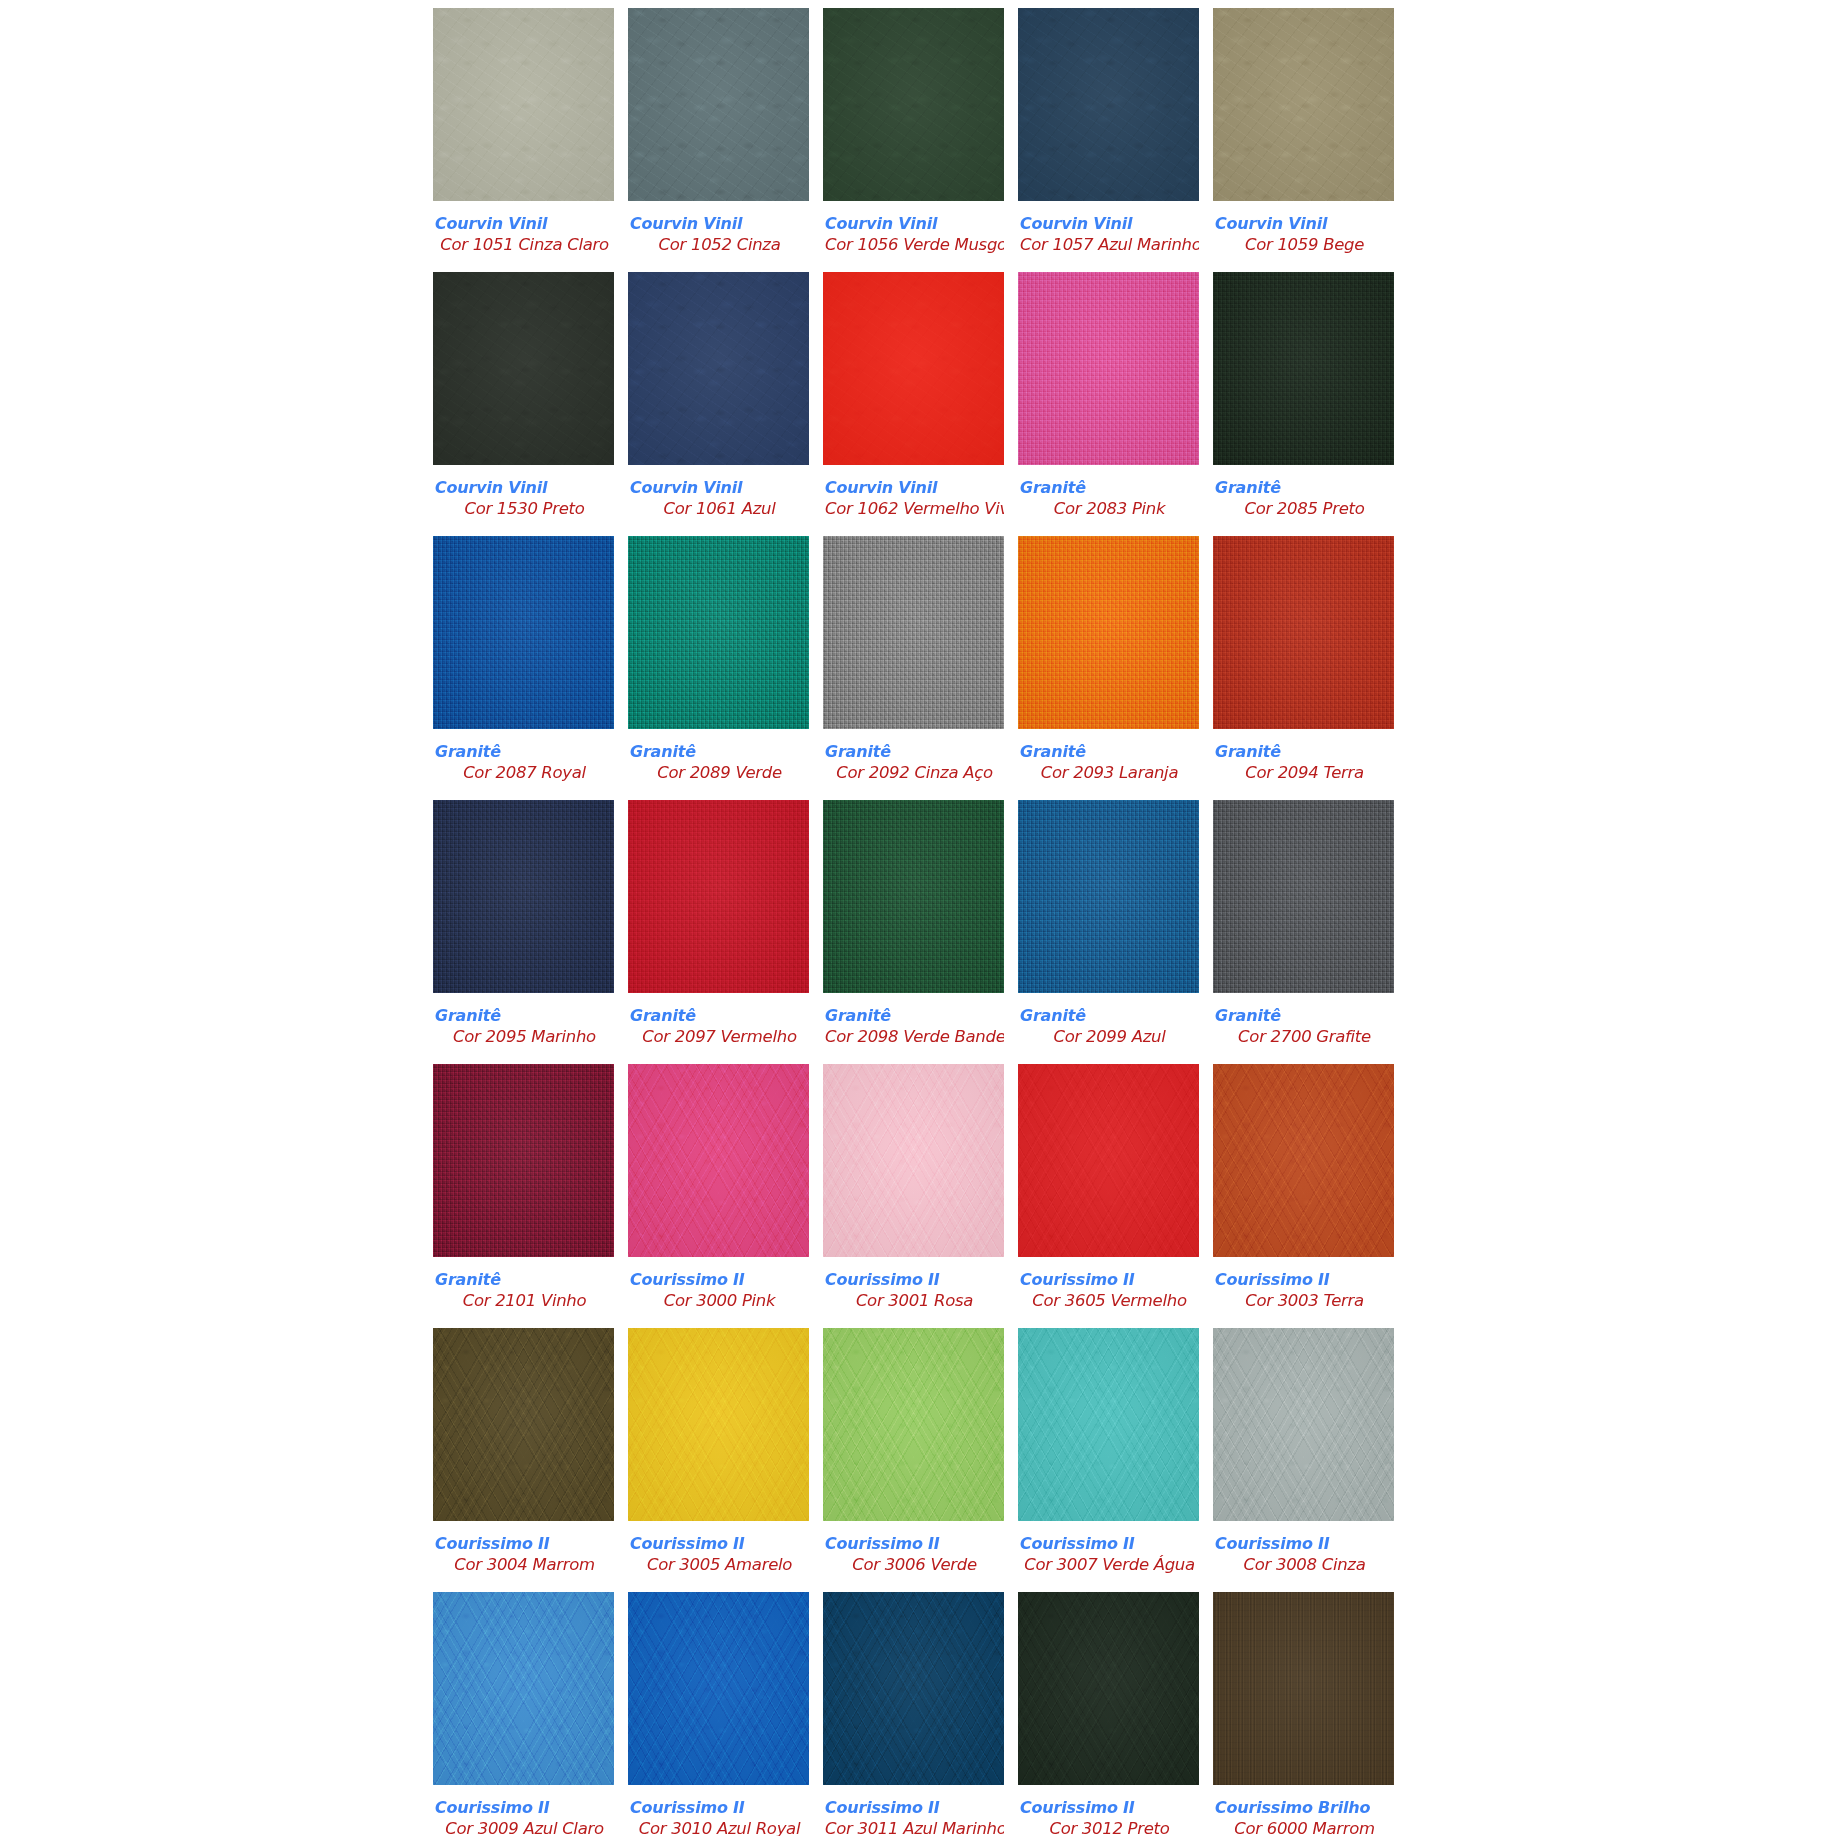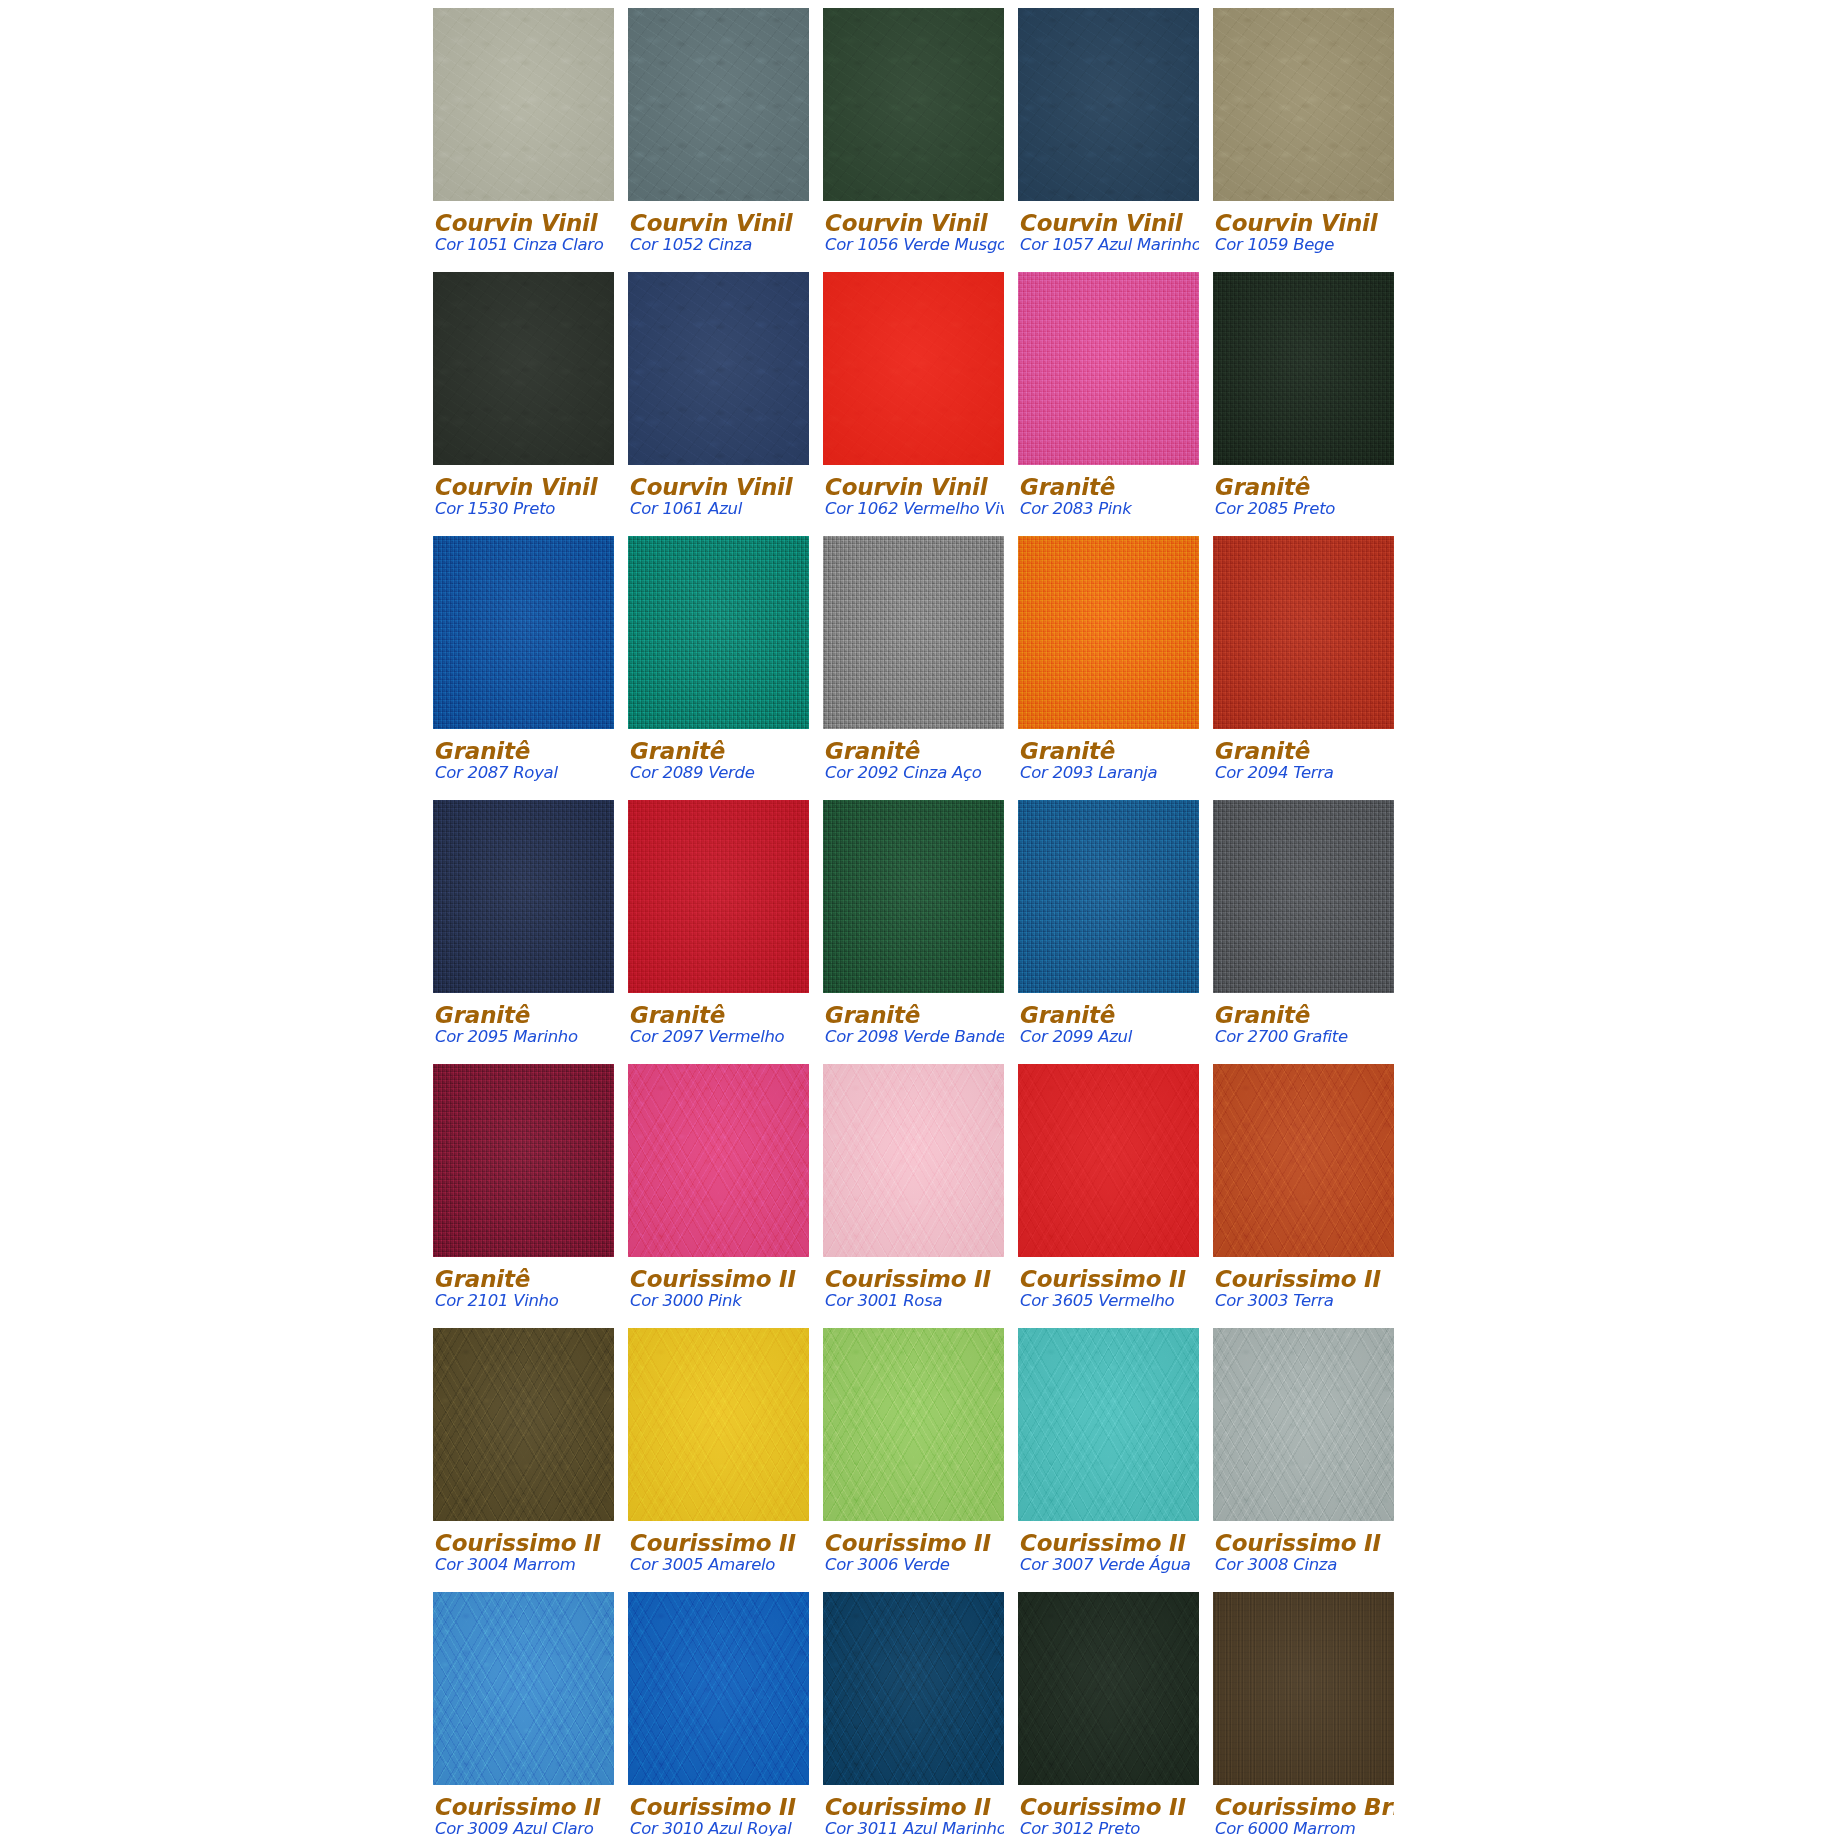--- a/index.html
+++ b/index.html
@@ -118,35 +118,36 @@
   }
 
   .labels {
     padding-top: 12px;
     padding-left: 2px;
   }
   .label-family {
     font-family: "DejaVu Sans", "Liberation Sans", sans-serif;
     font-style: italic;
     font-weight: 600;
-    font-size: 23px;
+    font-size: 16px;
     line-height: 21px;
-    color: #a16207;
+    color: #3b82f6;
     letter-spacing: -0.2px;
     white-space: nowrap;
   }
   .label-code {
     font-family: "DejaVu Sans", "Liberation Sans", sans-serif;
     font-style: italic;
     font-weight: 400;
     font-size: 16.5px;
     line-height: 21px;
-    color: #1d4ed8;
+    color: #b91c1c;
     letter-spacing: -0.3px;
     white-space: nowrap;
+    text-align: center;
   }
 </style>
 </head>
 <body>
 
 <div id="catalog">
   <div class="grid" id="swatch-grid">
       <div class="swatch-cell">
         <div class="chip" style="background-color: rgb(179, 180, 163);">
           <div class="tex tex-vinil"></div>

